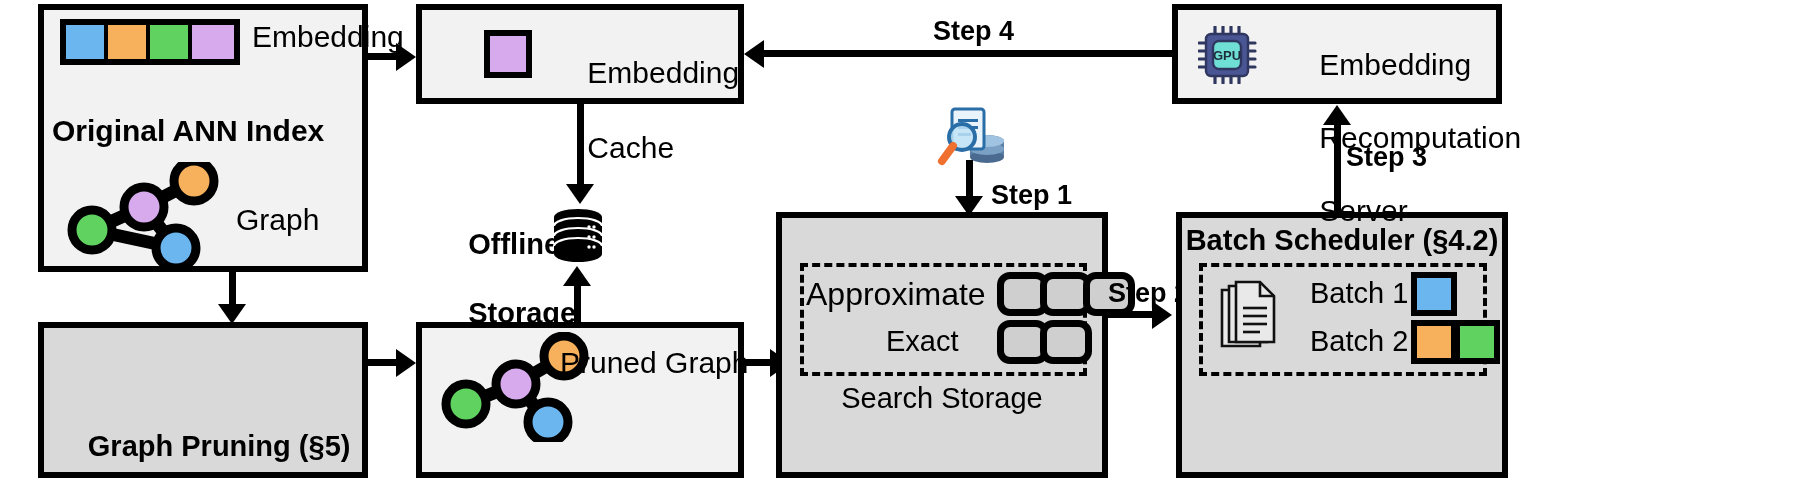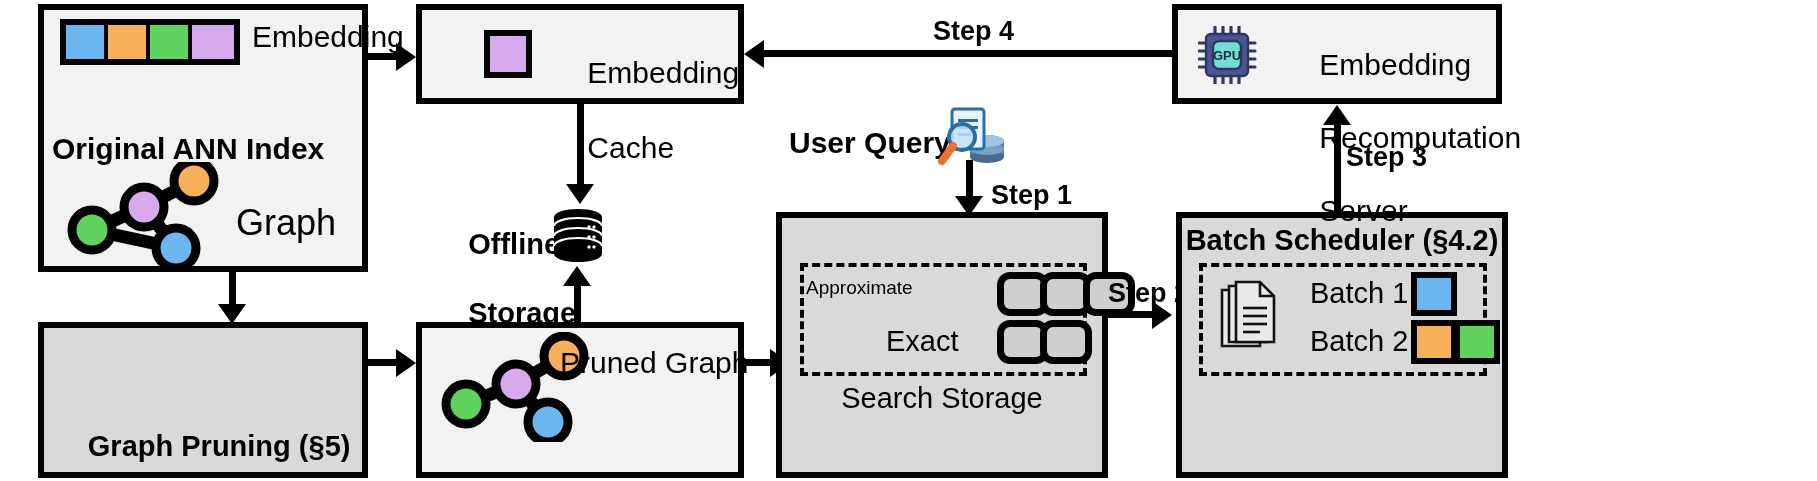--- a/index.html
+++ b/index.html
@@ -45,35 +45,35 @@
   </div>
 
   <div class="strip" style="left:24px;top:19px;width:180px;height:46px;">
     <div class="cell" style="background:#6cb6f0;"></div>
     <div class="cell" style="background:#f7b05b;"></div>
     <div class="cell" style="background:#5fd25f;"></div>
     <div class="cell" style="background:#d7aaee;"></div>
   </div>
   <div class="lbl" style="left:216px;top:20px;font-size:30px;">Embedding</div>
 
-  <div class="lbl bold" style="left:16px;top:132px;font-size:30px;">Original ANN Index</div>
+  <div class="lbl bold" style="left:16px;top:114px;font-size:30px;">Original ANN Index</div>
 
   <svg class="gsvg" style="left:30px;top:162px;" width="160" height="105" viewBox="0 0 160 105">
     <g stroke="#000" stroke-width="13" stroke-linecap="round">
       <line x1="26" y1="68" x2="78" y2="45"></line>
       <line x1="78" y1="45" x2="128" y2="19"></line>
       <line x1="78" y1="45" x2="110" y2="86"></line>
       <line x1="26" y1="68" x2="110" y2="86"></line>
     </g>
     <circle cx="26" cy="68" r="20" fill="#5fd25f" stroke="#000" stroke-width="9"></circle>
     <circle cx="78" cy="45" r="20" fill="#d7aaee" stroke="#000" stroke-width="9"></circle>
     <circle cx="128" cy="19" r="20" fill="#f7b05b" stroke="#000" stroke-width="9"></circle>
     <circle cx="110" cy="86" r="20" fill="#6cb6f0" stroke="#000" stroke-width="9"></circle>
   </svg>
-  <div class="lbl" style="left:200px;top:203px;font-size:36px;">Graph</div>
+  <div class="lbl" style="left:200px;top:203px;font-size:30px;">Graph</div>
 
   <div class="vline" style="left:193px;top:272px;height:36px;"></div>
   <div class="ar-d" style="left:182px;top:304px;"></div>
 
   <div class="box gray" style="left:2px;top:322px;width:330px;height:156px;">
   </div>
   <div class="lbl bold ctr" style="left:2px;top:333px;width:330px;font-size:29px;">
     <br>
     <span>Graph Pruning (§5)</span>
   </div>
@@ -133,21 +133,20 @@
     <circle cx="26" cy="72" r="20" fill="#5fd25f" stroke="#000" stroke-width="9"></circle>
     <circle cx="76" cy="52" r="20" fill="#d7aaee" stroke="#000" stroke-width="9"></circle>
     <circle cx="124" cy="24" r="20" fill="#f7b05b" stroke="#000" stroke-width="9"></circle>
     <circle cx="108" cy="90" r="20" fill="#6cb6f0" stroke="#000" stroke-width="9"></circle>
   </svg>
   <div class="lbl" style="left:524px;top:346px;font-size:30px;">Pruned Graph</div>
 
   <div class="hline" style="left:708px;top:359px;width:32px;"></div>
   <div class="ar-r" style="left:734px;top:349px;"></div>
 
-  <div class="lbl bold" style="left:753px;top:126px;font-size:30px;">User Query</div>
   <svg style="position:absolute;left:898px;top:105px;" width="74" height="66" viewBox="0 0 74 66">
     <g>
       <ellipse cx="53" cy="36" rx="17" ry="6" fill="#5b7fa6"></ellipse>
       <rect x="36" y="36" width="34" height="16" fill="#5b7fa6"></rect>
       <ellipse cx="53" cy="52" rx="17" ry="6" fill="#4a6b8f"></ellipse>
       <ellipse cx="53" cy="44" rx="17" ry="6" fill="#7aa0c4"></ellipse>
       <ellipse cx="53" cy="36" rx="17" ry="6" fill="#9fc3e0"></ellipse>
     </g>
     <g>
       <rect x="18" y="4" width="32" height="40" rx="3" fill="#e8f3fb" stroke="#2a6ea8" stroke-width="3"></rect>
@@ -161,21 +160,21 @@
     </g>
   </svg>
 
   <div class="vline" style="left:930px;top:160px;height:40px;"></div>
   <div class="ar-d" style="left:919px;top:196px;"></div>
   <div class="lbl bold" style="left:955px;top:180px;font-size:27px;">Step 1</div>
 
   <div class="box gray" style="left:740px;top:212px;width:332px;height:266px;"></div>
   <div class="dash" style="left:764px;top:263px;width:287px;height:113px;"></div>
 
-  <div class="lbl" style="left:770px;top:277px;font-size:19px;text-align:right;">Approximate</div>
+  <div class="lbl" style="left:770px;top:277px;font-size:32px;text-align:right;">Approximate</div>
   <div class="slot" style="left:961px;top:272px;width:52px;height:44px;"></div>
   <div class="slot" style="left:1004px;top:272px;width:52px;height:44px;"></div>
   <div class="slot" style="left:1047px;top:272px;width:52px;height:44px;"></div>
 
   <div class="lbl" style="left:850px;top:325px;font-size:29px;">Exact</div>
   <div class="slot" style="left:961px;top:320px;width:52px;height:44px;"></div>
   <div class="slot" style="left:1004px;top:320px;width:52px;height:44px;"></div>
 
   <div class="lbl ctr" style="left:740px;top:382px;width:332px;font-size:29px;">Search Storage</div>
 

